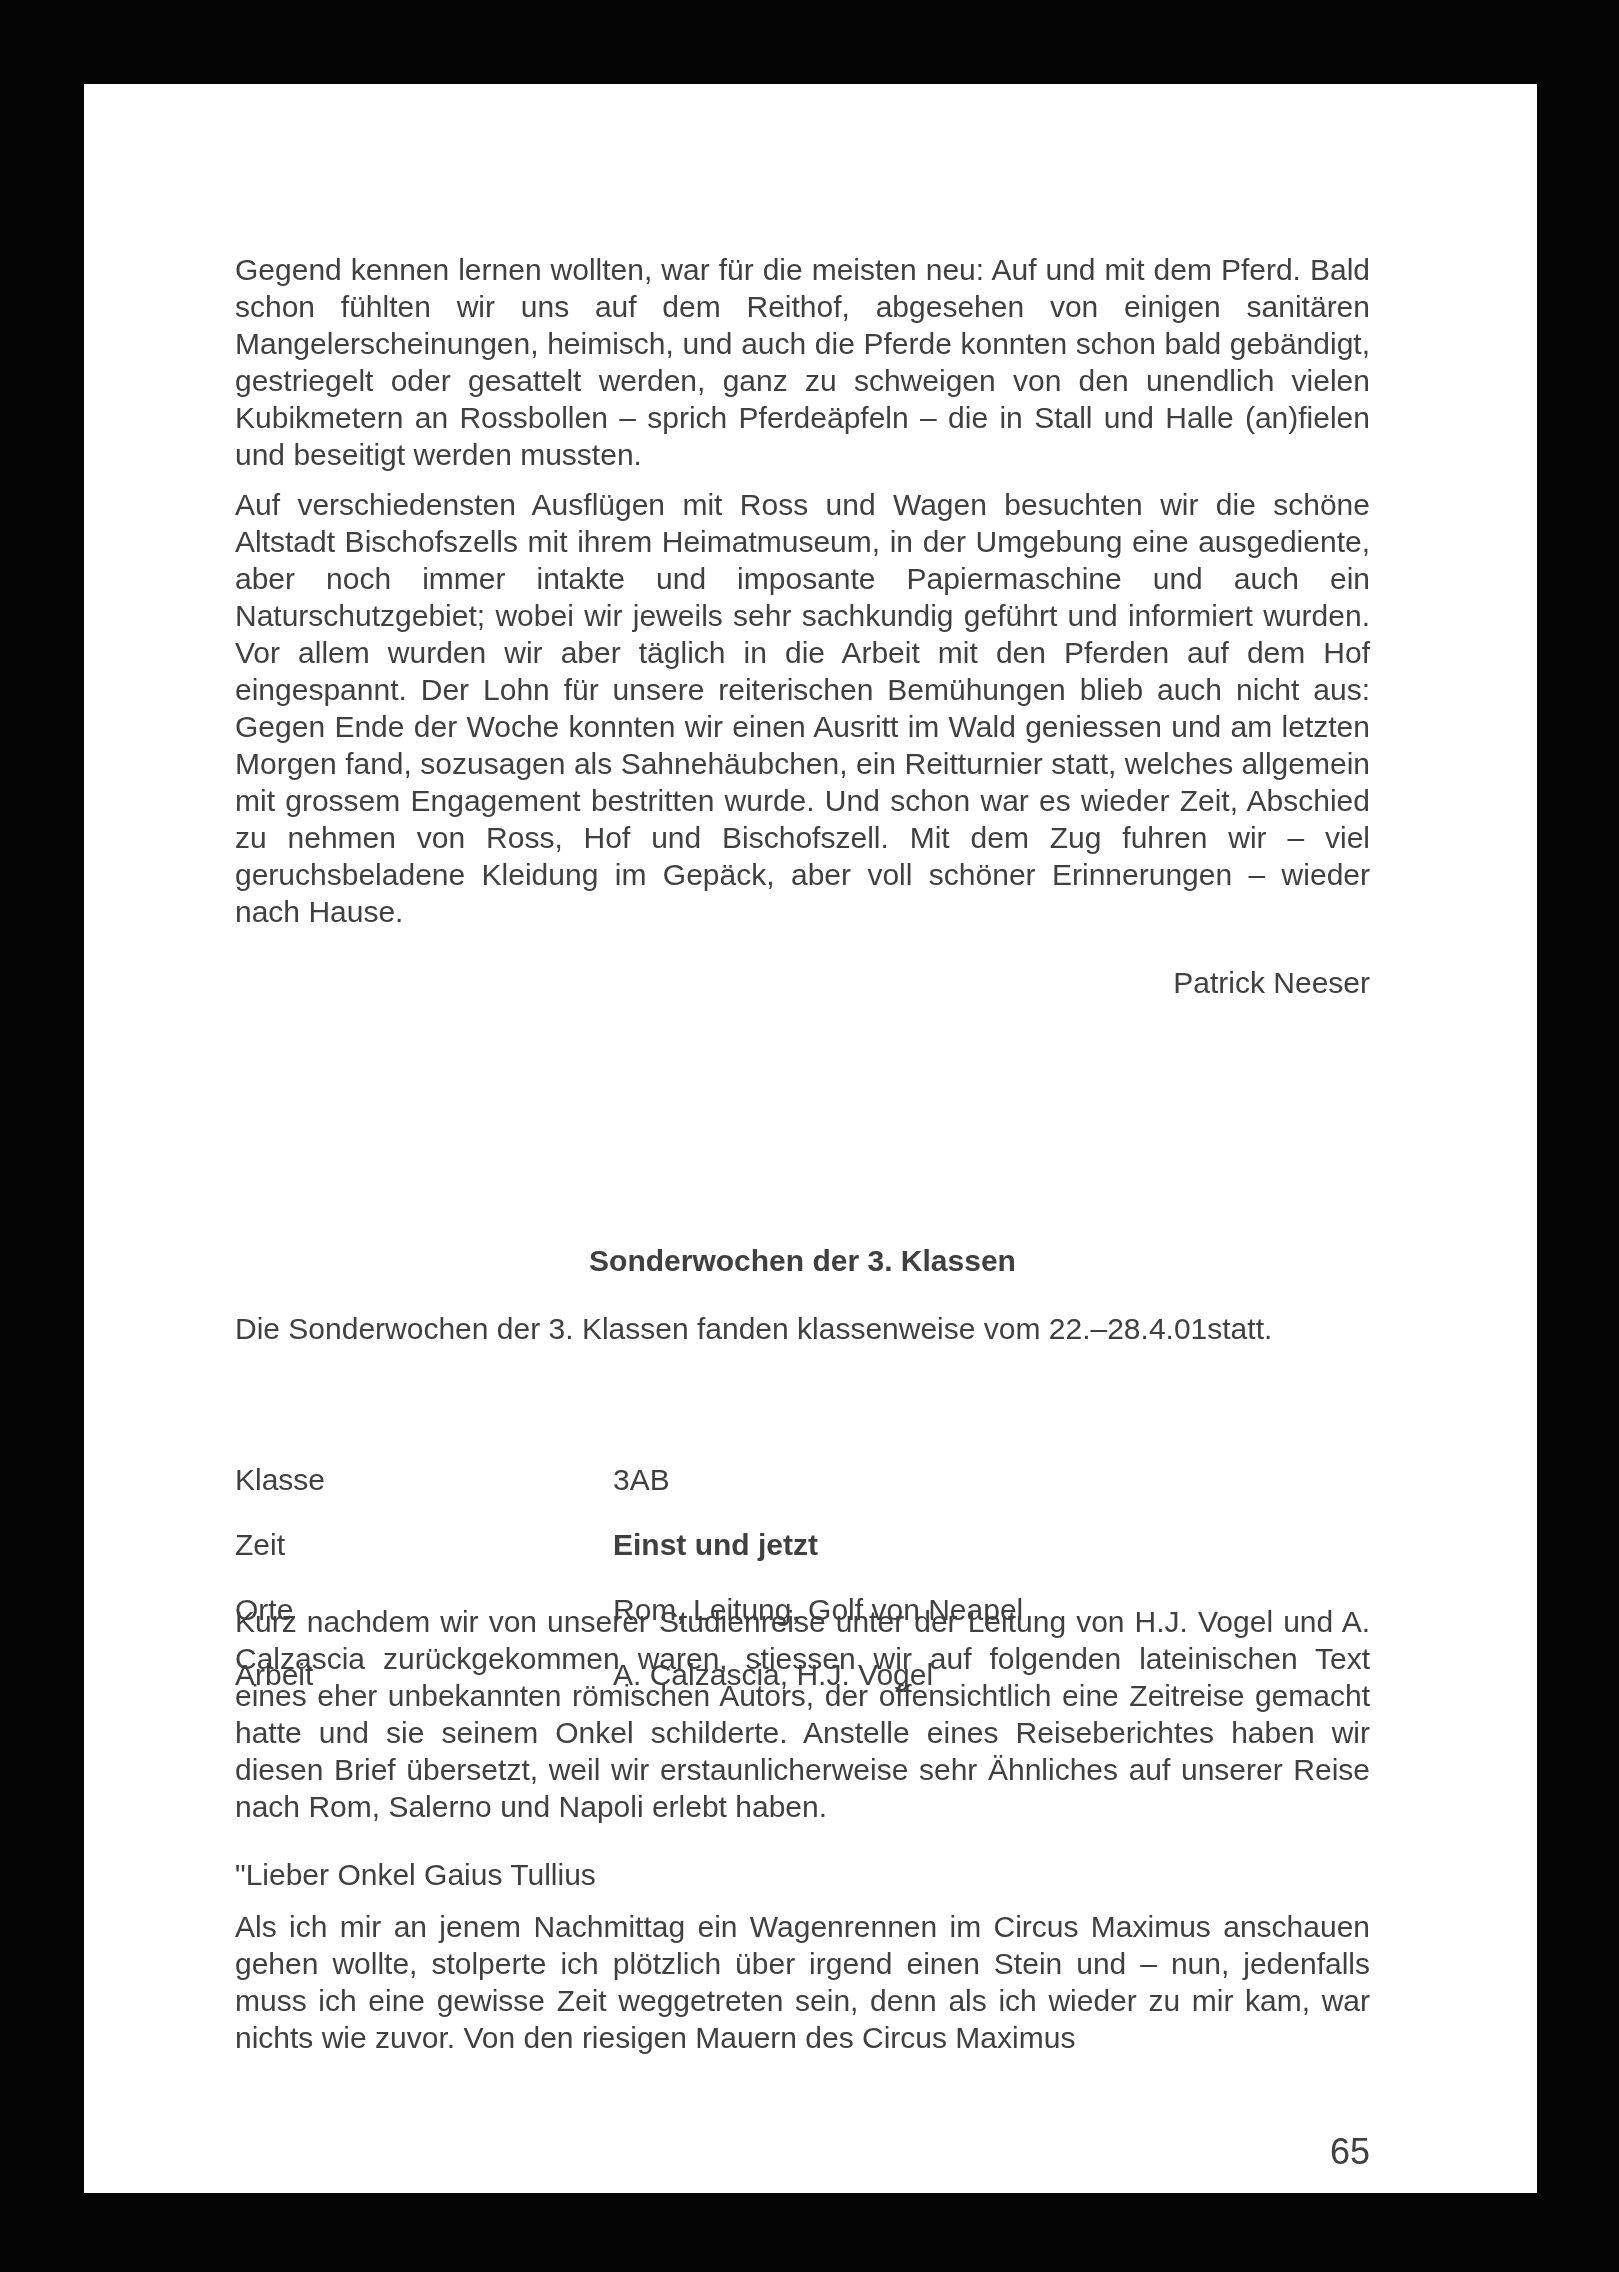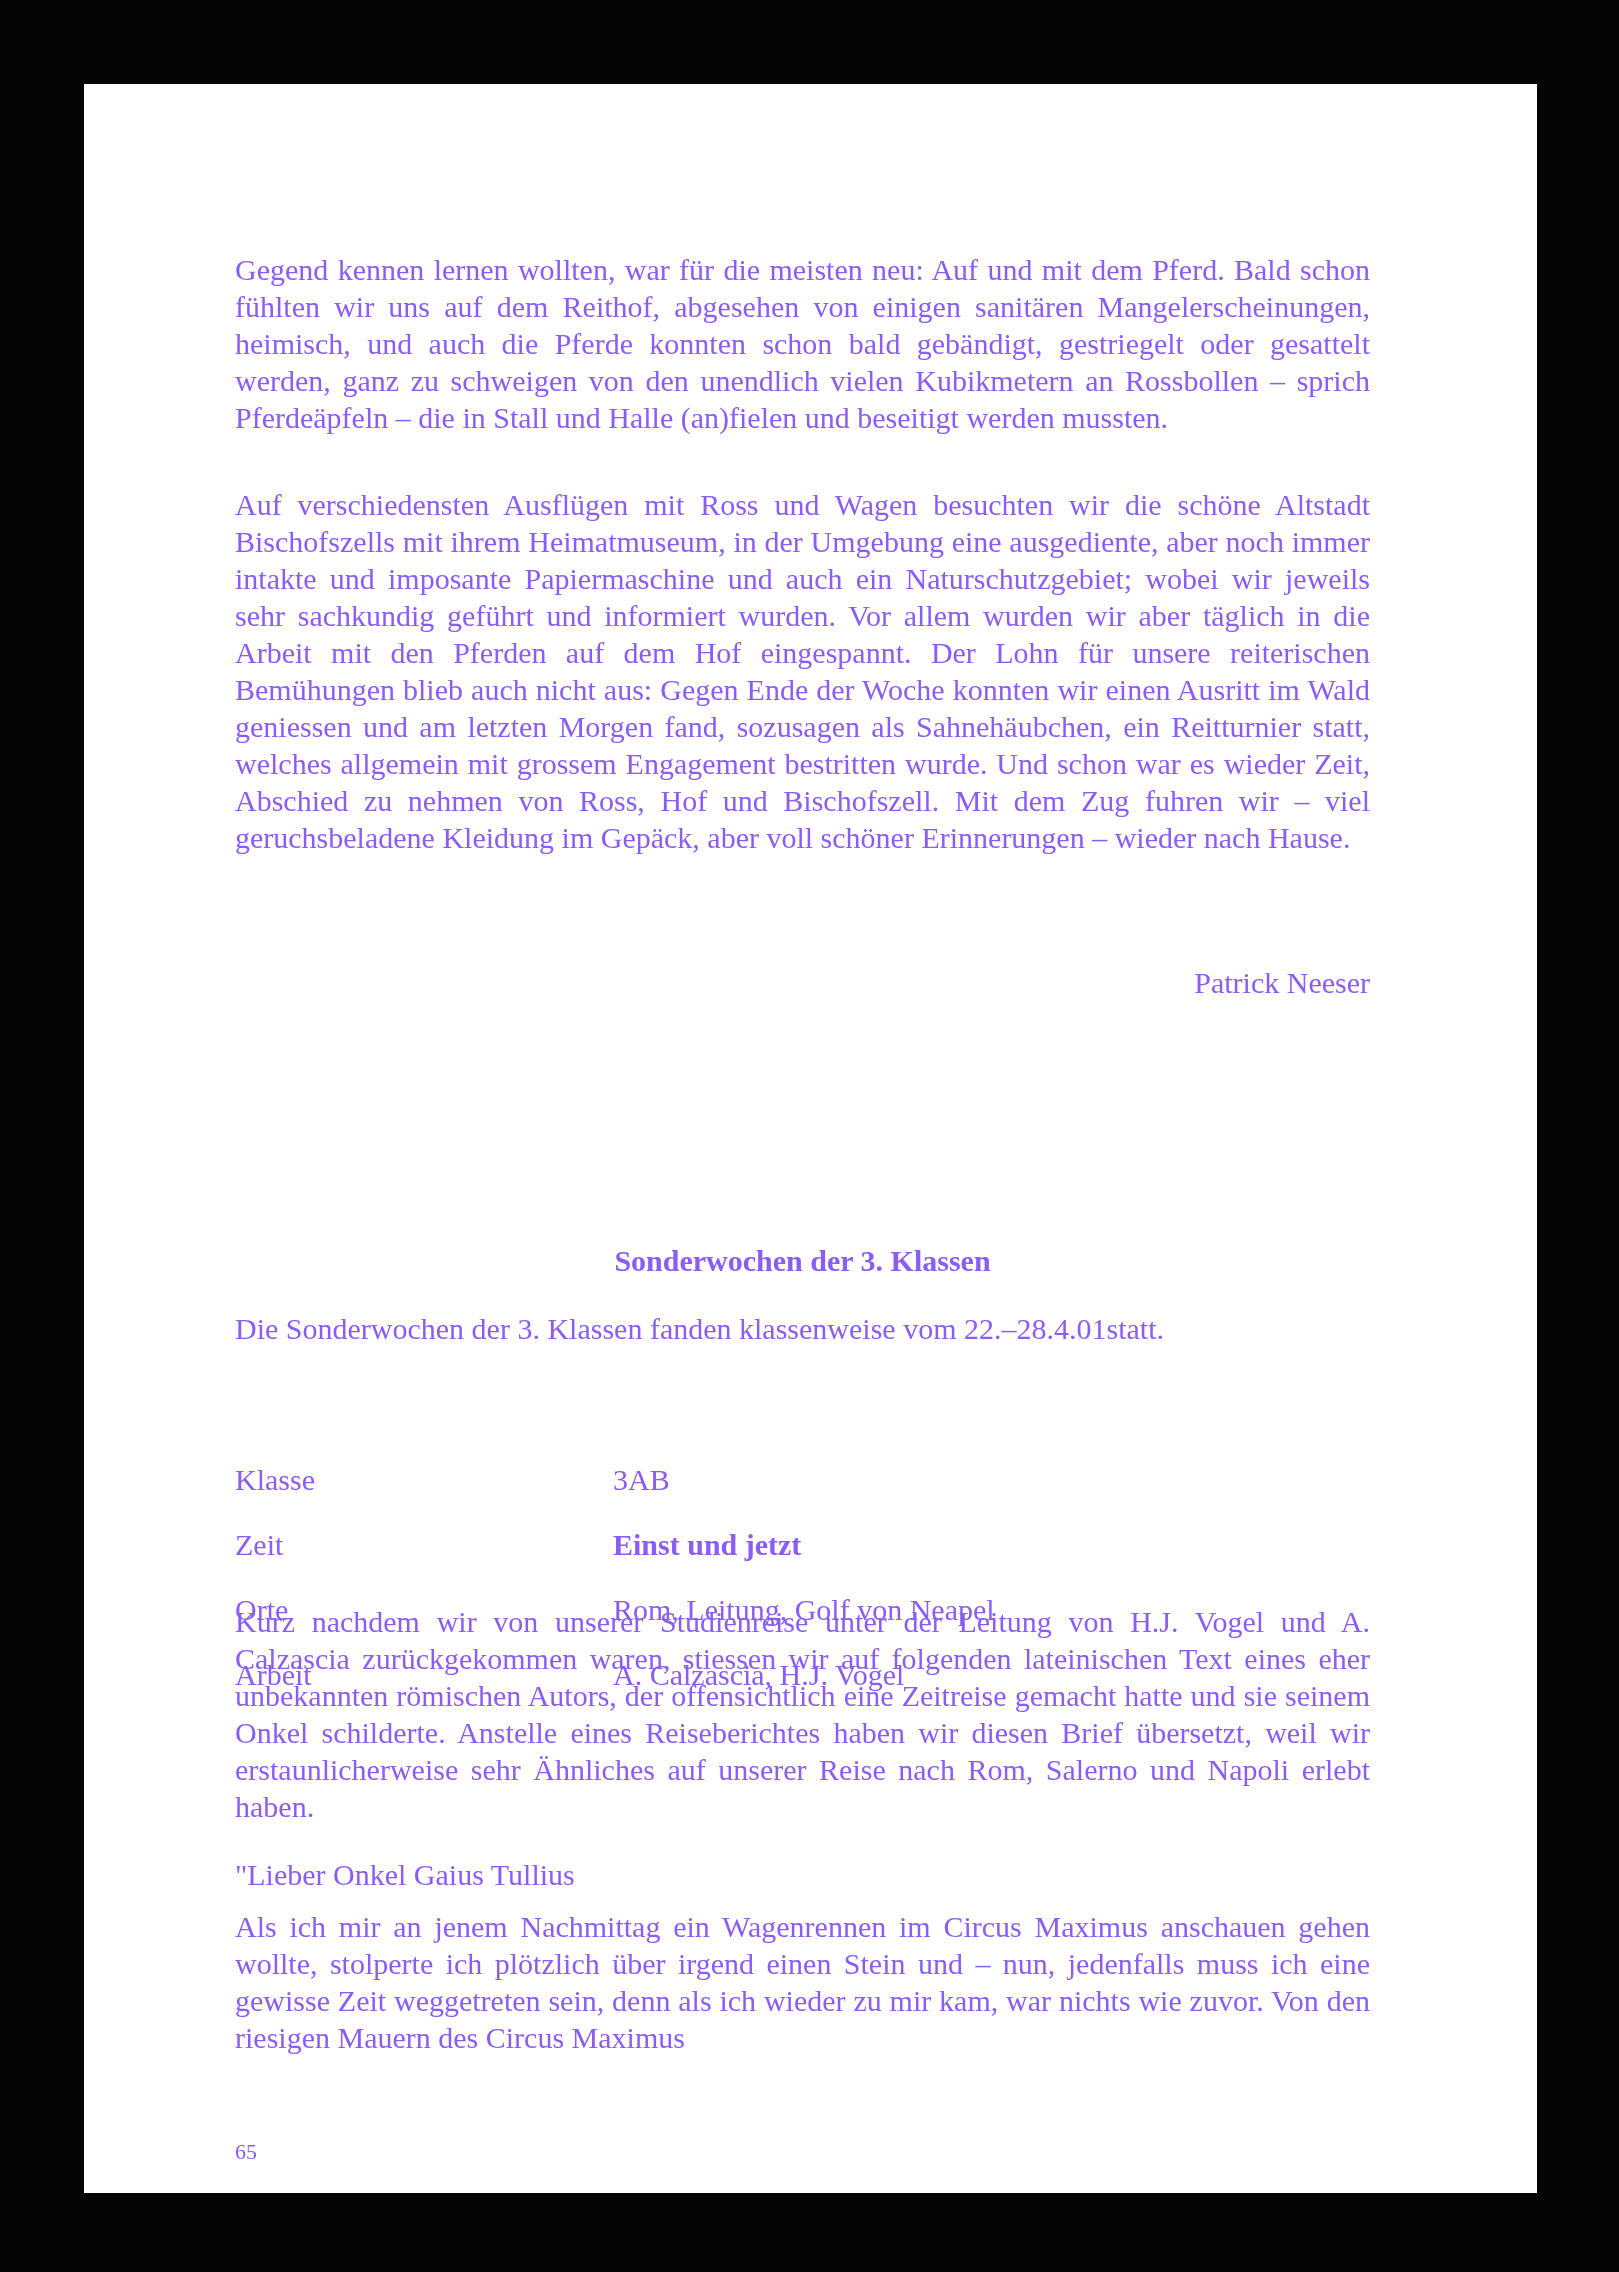--- a/index.html
+++ b/index.html
@@ -19,24 +19,23 @@
       left: 84px;
       top: 84px;
       width: 1453px;
       height: 2109px;
       background: #ffffff;
     }
     .col {
       position: absolute;
       left: 151px;
       width: 1135px;
-      color: #8b5cf6;
+      color: #404040;
       font-size: 30px;
       line-height: 37px;
-      font-family: Liberation Serif, serif;
     }
     .just {
       text-align: justify;
       text-align-last: left;
       hyphens: manual;
     }
     p {
       margin: 0;
     }
     .sig {
@@ -50,21 +49,22 @@
       height: 37px;
       margin-top: 28px;
     }
     .table-key {
       width: 378px;
     }
     .table-val.bold {
       font-weight: bold;
     }
     .pagenum {
-      font-size: 22px;
+      text-align: right;
+      font-size: 36px;
     }
   </style>
 </head>
 <body>
 
 <div class="page">
 
   <div class="col just" style="top:167px;">
     <p>Gegend kennen lernen wollten, war für die meisten neu: Auf und mit dem Pferd. Bald schon fühlten wir uns auf dem Reithof, abgesehen von einigen sa­nitären Mangelerscheinungen, heimisch, und auch die Pferde konnten schon bald gebändigt, gestriegelt oder gesattelt werden, ganz zu schweigen von den unendlich vielen Kubikmetern an Rossbollen – sprich Pferdeäpfeln – die in Stall und Halle (an)fielen und beseitigt werden mussten.</p>
   </div>

